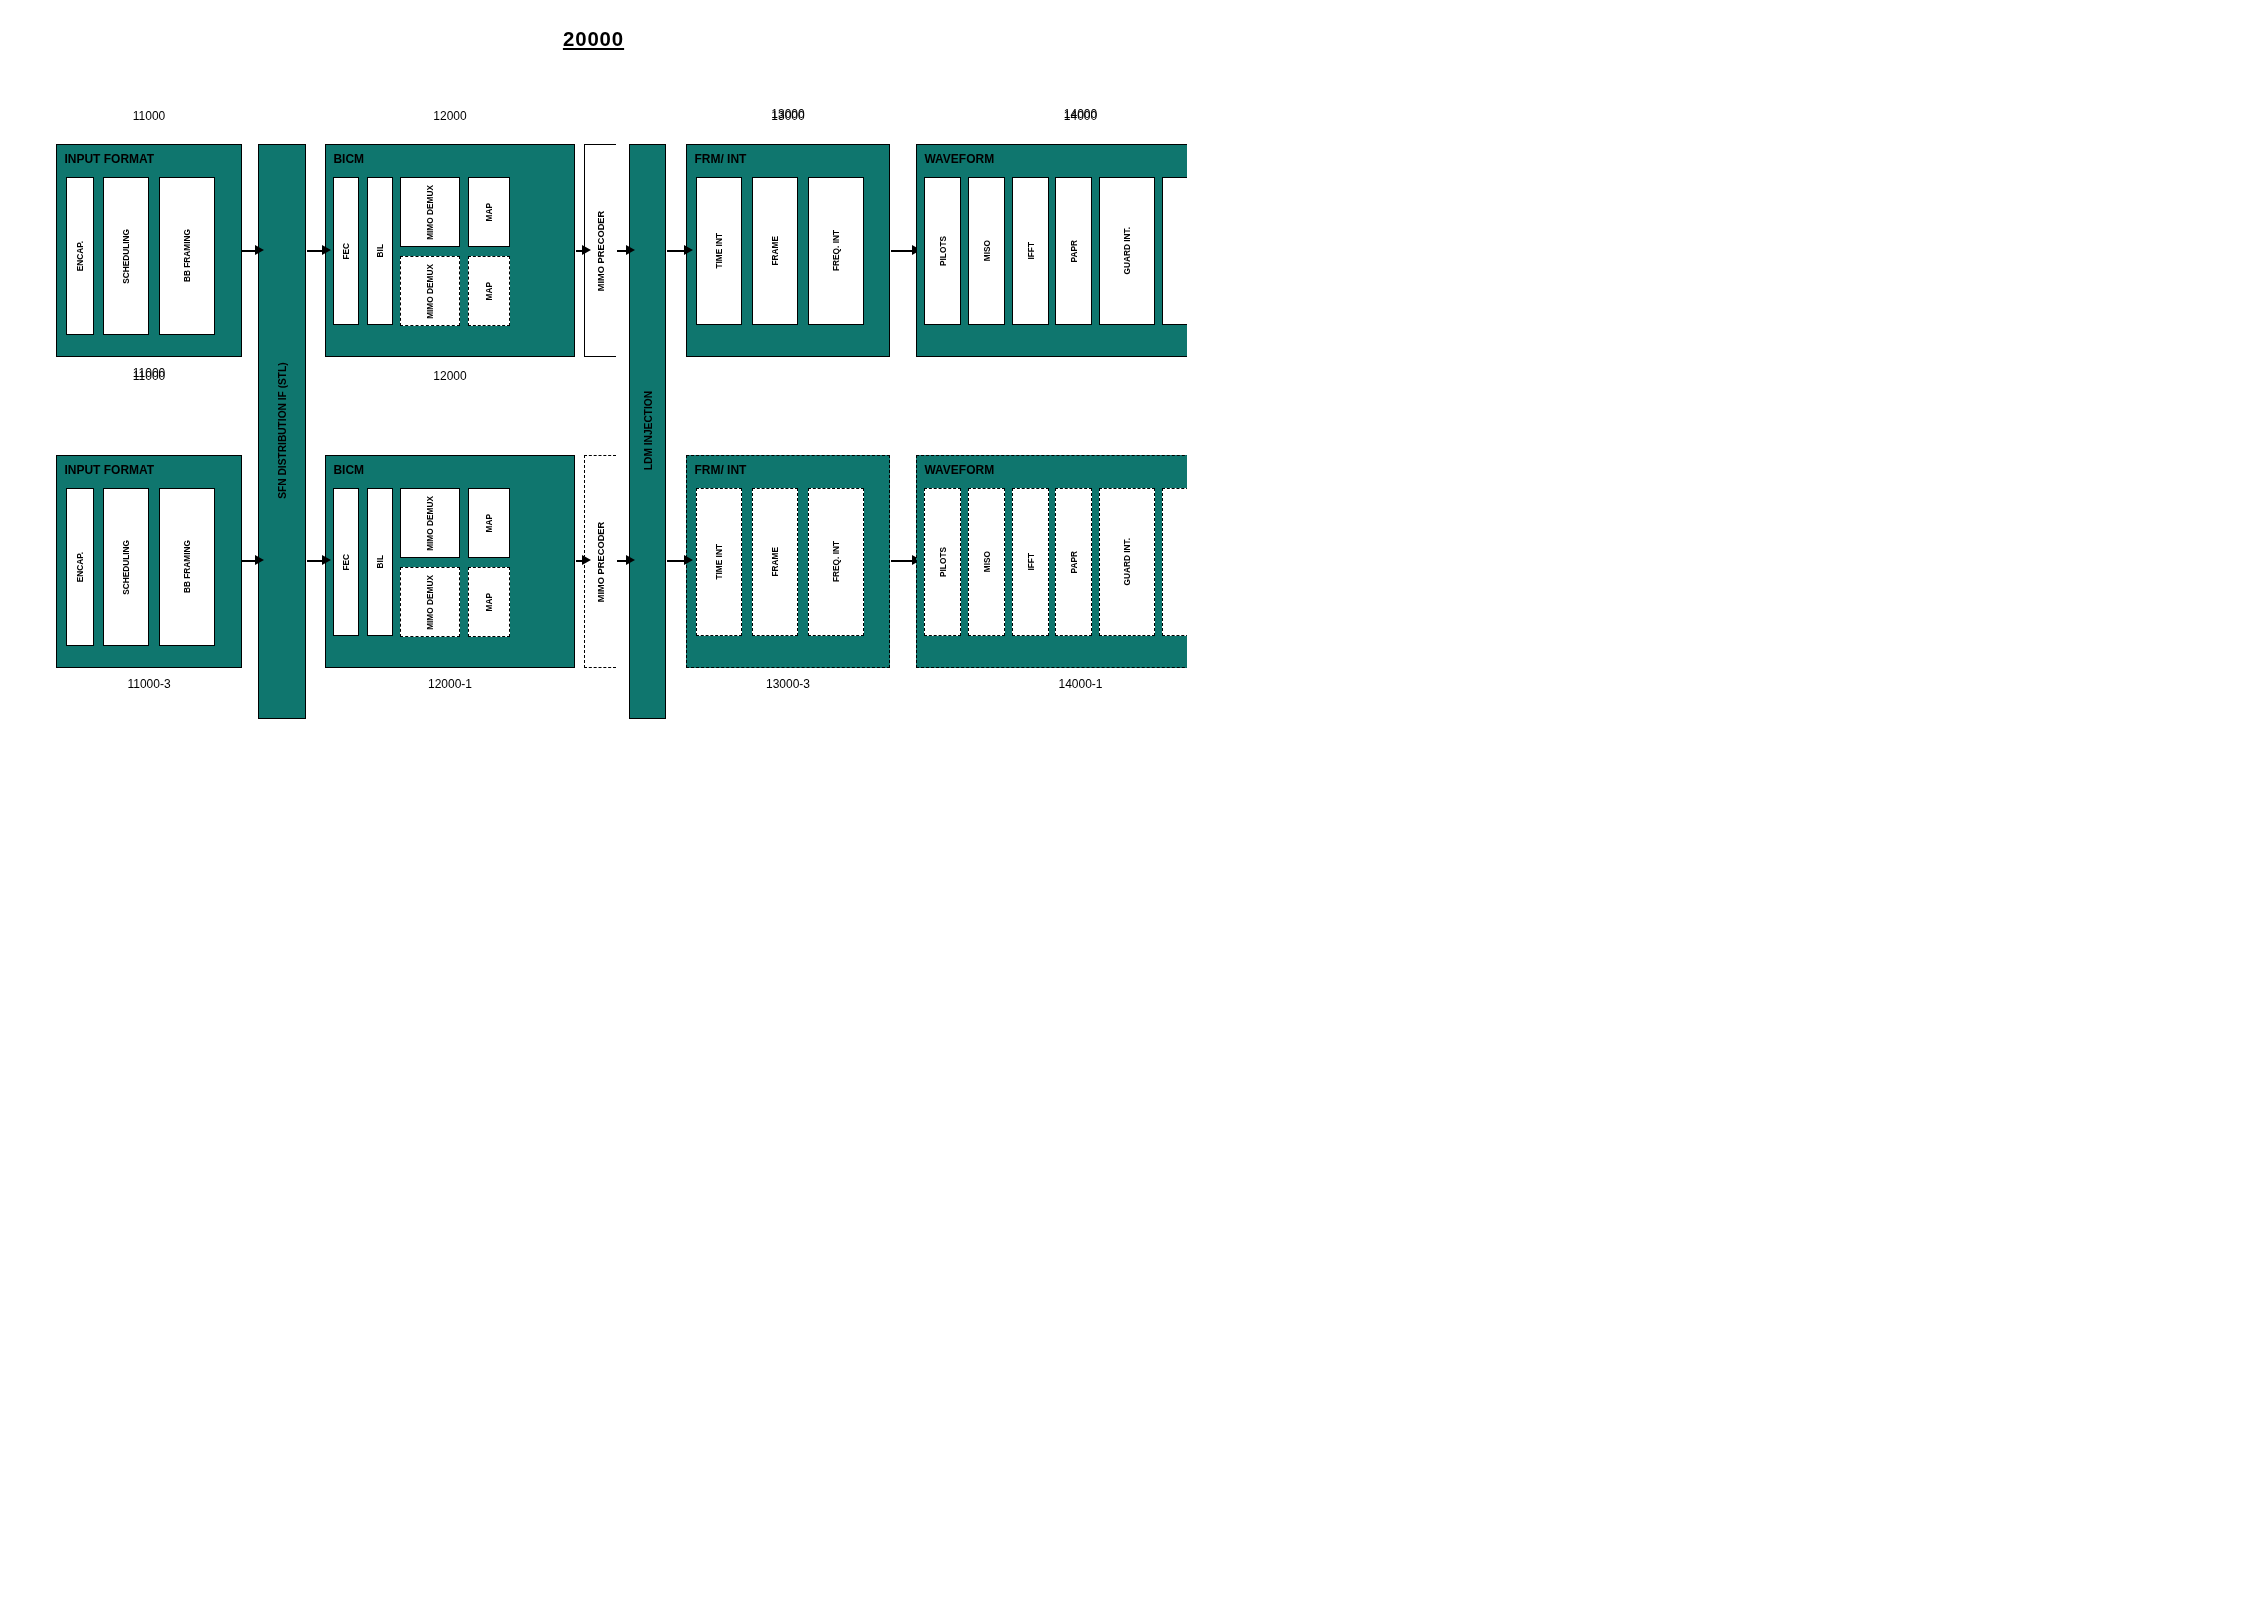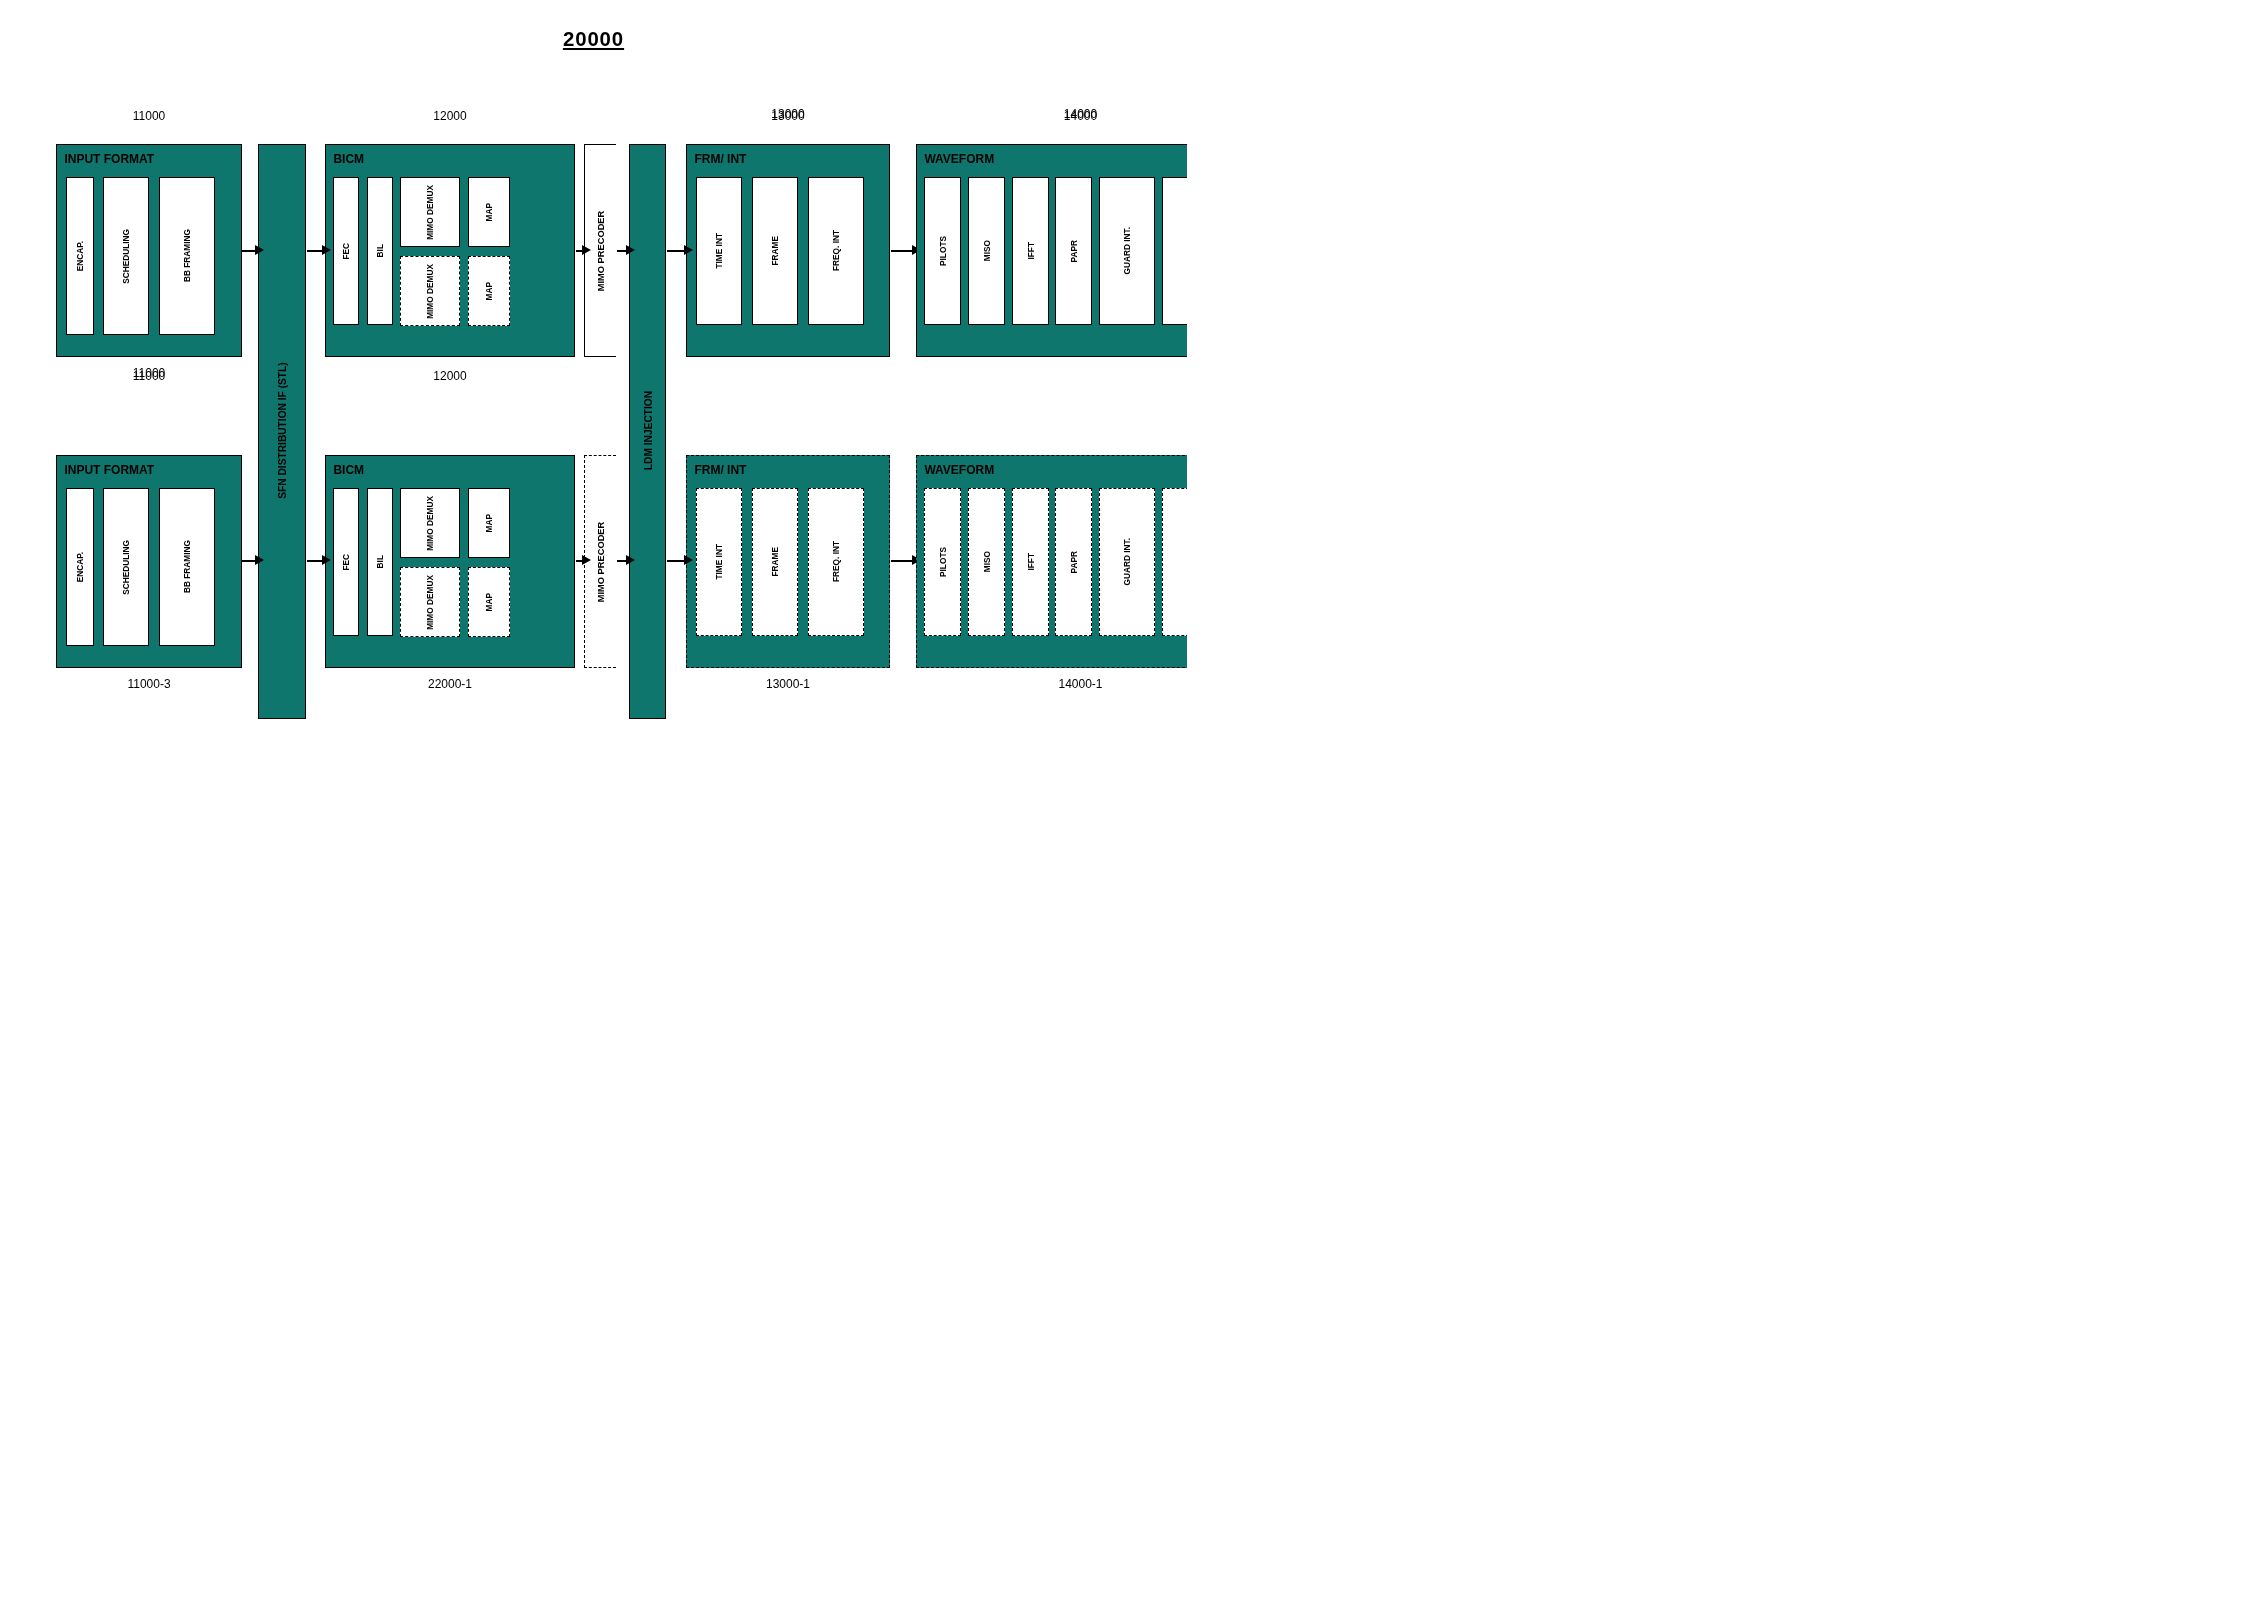--- a/index.html
+++ b/index.html
@@ -338,21 +338,21 @@
     </div>
 
     <div class="inner-block dashed" style="left:245px; top:32px; width:56px; height:148px;">
       <span class="inner-block-label">PREAMBLE</span>
     </div>
   </div>
 
   <div class="arrow" style="left:1246px; top:560px; width:23px;"></div>
 
   <div class="comp-label" style="left:56px; top:677px; width:186px;">11000-3</div>
-  <div class="comp-label" style="left:325px; top:677px; width:250px;">22000-1</div>
-  <div class="comp-label" style="left:686px; top:677px; width:204px;">13000-1</div>
+  <div class="comp-label" style="left:325px; top:677px; width:250px;">12000-1</div>
+  <div class="comp-label" style="left:686px; top:677px; width:204px;">13000-3</div>
   <div class="comp-label" style="left:916px; top:677px; width:329px;">14000-1</div>
 
   <div class="comp-label" style="left:325px; top:109px; width:250px;">12000</div>
   <div class="comp-label" style="left:56px; top:109px; width:186px;">11000</div>
 
 </div>
 
 
 </body></html>

